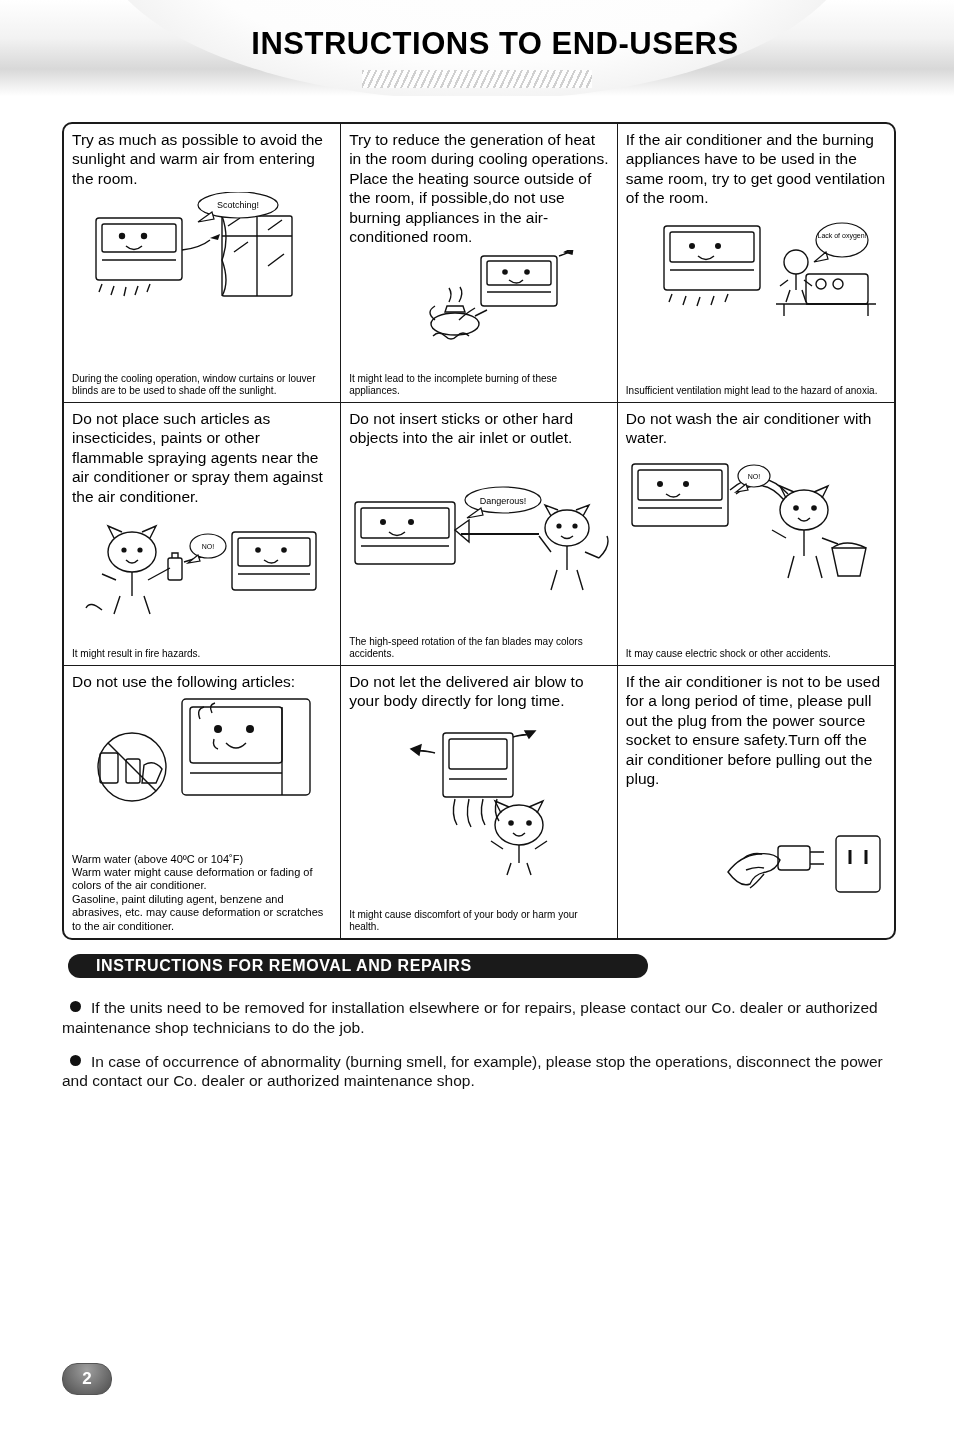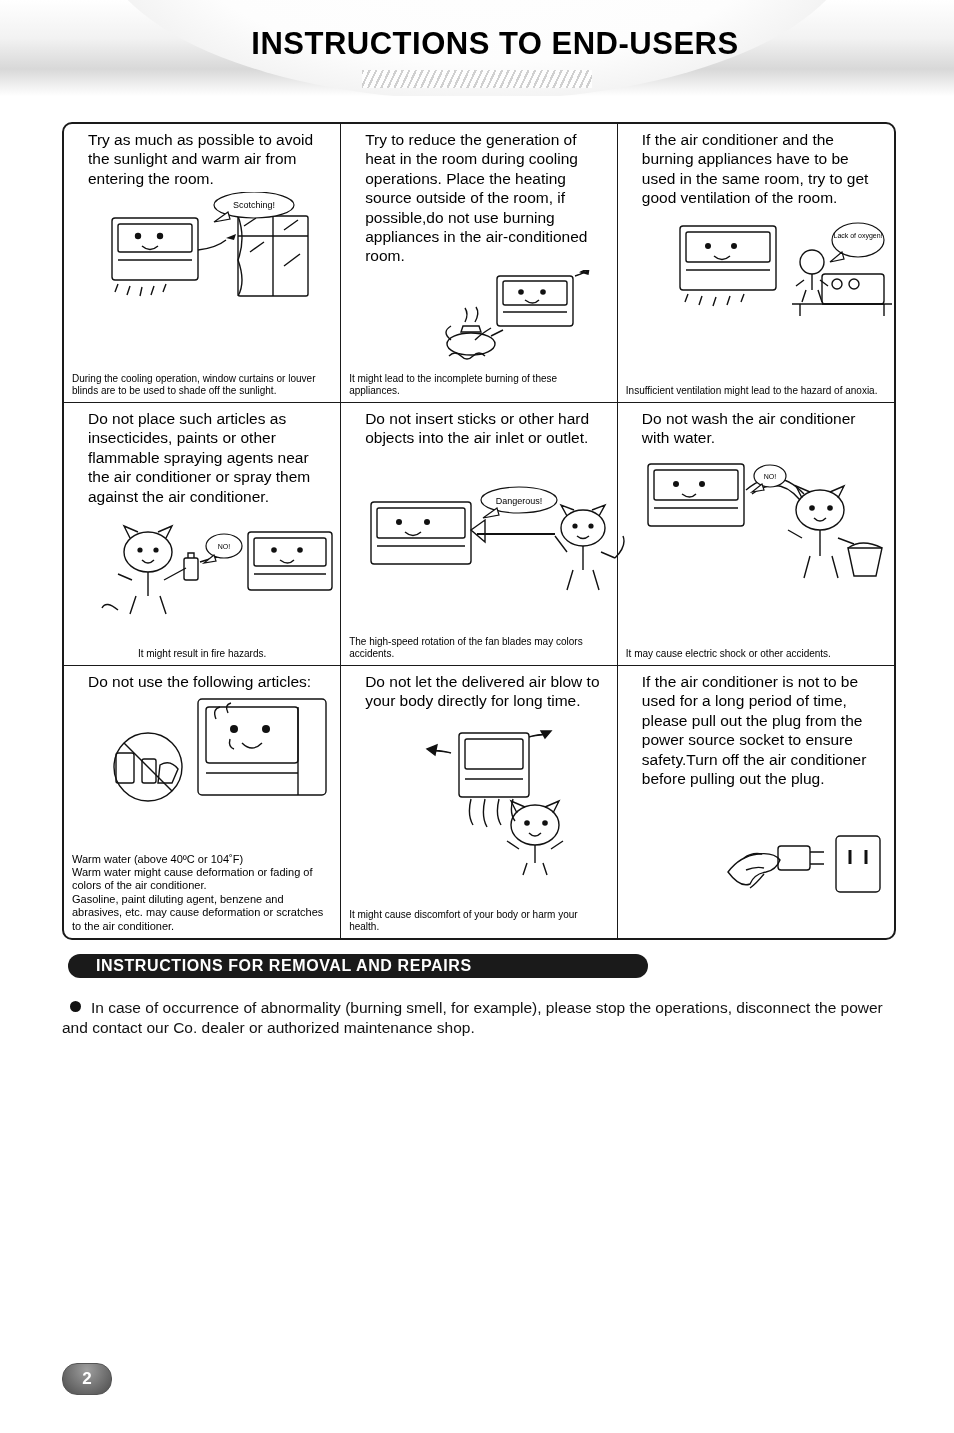--- a/index.html
+++ b/index.html
@@ -67,21 +67,21 @@
     background: #fff;
   }
   table.grid {
     border-collapse: collapse;
     width: 100%;
     table-layout: fixed;
   }
   table.grid td {
     border: 1px solid #1a1a1a;
     vertical-align: top;
-    padding: 6px 8px 4px 24px;
+    padding: 6px 8px 4px 8px;
     position: relative;
   }
   table.grid tr td:first-child { border-left: none; }
   table.grid tr td:last-child { border-right: none; }
   table.grid tr:first-child td { border-top: none; }
   table.grid tr:last-child td { border-bottom: none; }
 
   .cell-title {
     font-size: 15.5px;
     line-height: 1.25;
@@ -111,21 +111,21 @@
   .row3 td { height: 262px; }
 
   .cap-bottom {
     position: absolute;
     left: 8px;
     right: 8px;
     bottom: 5px;
   }
 
   .cap-float-right {
-    text-align: center;
+    text-align: left;
   }
 
   
   .section-banner {
     position: absolute;
     left: 68px;
     top: 954px;
     width: 580px;
     height: 24px;
     background: #1a1a1a;
@@ -488,17 +488,20 @@
     </td>
   </tr>
 </tbody>
     </table>
 </div>
 
 <div class="section-banner">INSTRUCTIONS FOR REMOVAL AND REPAIRS</div>
 
 <div class="bullets">
   <div class="bullet-item">
+    <span class="bullet-dot"></span><span>If the units need to be removed for installation elsewhere or for repairs, please contact our Co. dealer or authorized maintenance shop technicians to do the job.</span>
+  </div>
+  <div class="bullet-item">
     <span class="bullet-dot"></span><span>In case of occurrence of abnormality (burning smell, for example), please stop the operations, disconnect the power and contact our Co. dealer or authorized maintenance shop.</span>
   </div>
 </div>
 
 <div class="page-num">2</div>
 
 </body></html>

